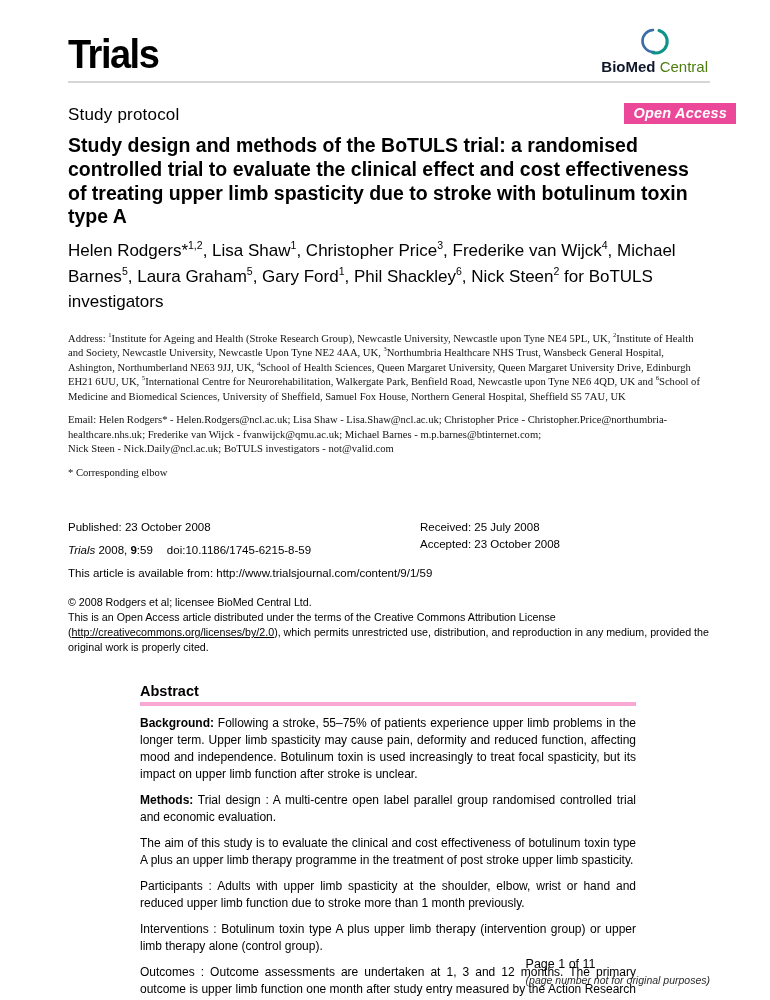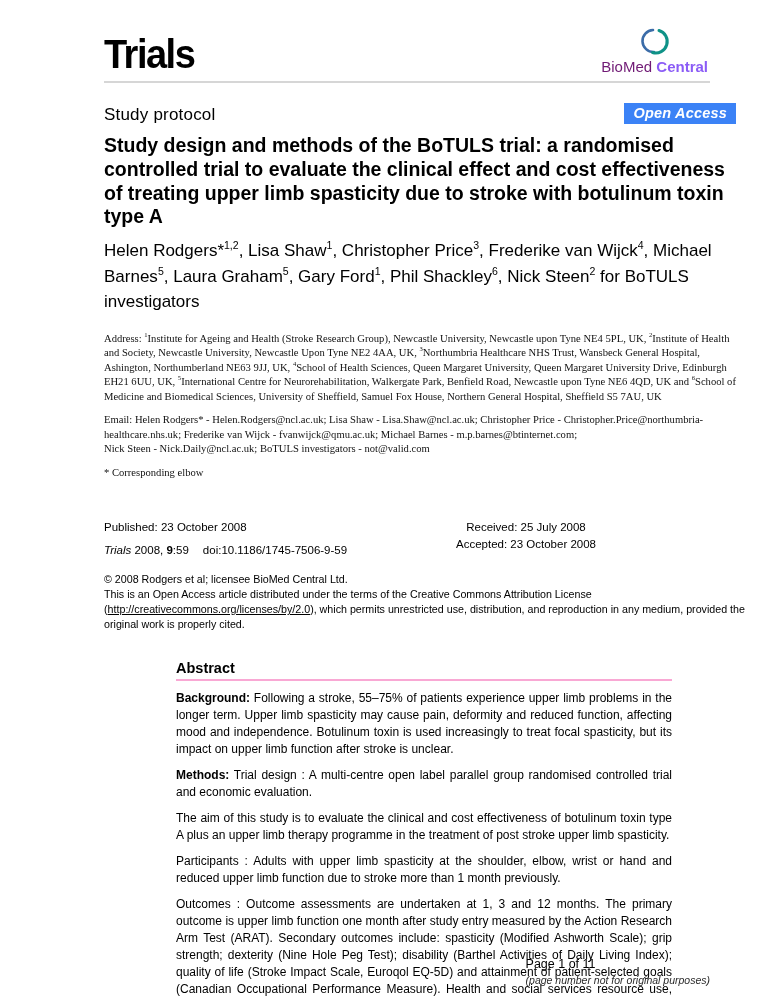--- a/index.html
+++ b/index.html
@@ -1,73 +1,73 @@
 <!DOCTYPE html>
 <html><head>
 <meta charset="utf-8">
 <style>
   * { margin:0; padding:0; box-sizing:border-box; }
   html,body { background:#ffffff; }
   body {
     width:770px; height:1000px; position:relative; overflow:hidden;
     font-family:"Liberation Sans", sans-serif; color:#000;
   }
-  .page { padding:0 60px 0 68px; position:relative; height:100%;margin-left:36px; }
+  .page { padding:0 60px 0 68px; position:relative; height:100%; }
 
   
   .hdr { display:flex; justify-content:space-between; align-items:flex-end; padding-top:26px; }
   .journal-logo {
     font-size:38px; font-weight:700; letter-spacing:-1.5px; line-height:1;
     transform:scaleY(1.05); transform-origin:left bottom;
   }
   .bmc { text-align:center; line-height:1; padding-right:2px; }
   .bmc-arcs { display:block; margin:0 auto 1px; }
   .bmc-text { font-size:15px; white-space:nowrap; }
-  .bmc-biomed { font-weight:400; color:#701a75; }
-  .bmc-central { color:#8b5cf6; font-weight:700; }
+  .bmc-biomed { font-weight:700; color:#0f172a; }
+  .bmc-central { color:#4d7c0f; font-weight:400; }
   .hdr-rule { border:0; border-top:2px solid #d6d6d6; margin-top:7px; }
 
   
   .metarow { position:relative; margin-top:22px; height:24px; }
   .article-type { font-size:17px; letter-spacing:0.2px; }
   .open-access {
     position:absolute; right:-26px; top:-2px;
-    background:#3b82f6; color:#fff; font-weight:700; font-style:italic;
+    background:#ec4899; color:#fff; font-weight:700; font-style:italic;
     font-size:14.5px; padding:2px 9px 3px; letter-spacing:0.2px;
   }
 
   
   .title { margin-top:5px; font-size:19.5px; font-weight:700; line-height:1.22; width:642px; }
   .authors { margin-top:9px; font-family:Liberation Sans, sans-serif; font-size:17px; line-height:1.5; width:640px; }
   sup { font-size:62%; vertical-align:super; line-height:0; }
 
   
   .address, .email, .corresponding {
     font-family:"Liberation Serif", serif; font-size:10.6px; line-height:1.37; width:642px; color:#111;
   }
   .address { margin-top:17px; }
   .email { margin-top:9px; }
   .corresponding { margin-top:9px; }
 
   
   .pubmeta { position:relative; margin-top:40px; font-size:11.5px; line-height:1.3; }
   .pub-left > div { margin-bottom:8px; }
-  .pub-right { position:absolute; left:352px; top:0;text-align:center; }
+  .pub-right { position:absolute; left:352px; top:0; }
   .pub-right > div { margin-bottom:2px; }
   .cit-journal { font-style:italic; }
   .cit-vol { font-weight:700; }
   .cit-doi { margin-left:14px; }
 
   
   .copyright { margin-top:14px; font-size:10.7px; line-height:1.4; width:648px; }
   .cc-link { text-decoration:underline; }
 
   
   .abstract { margin:28px 0 0 72px; width:496px; }
-  .abstract h2 { font-size:14.5px; font-weight:700; padding-bottom:3px; border-bottom:2px solid #f9a8d4; }
+  .abstract h2 { font-size:14.5px; font-weight:700; padding-bottom:3px; border-bottom:4px solid #f9a8d4; }
   .abstract p { font-size:12px; line-height:1.42; text-align:justify; margin-top:9px; }
   .abstract p b { font-weight:700; }
 
   
   .footer { position:absolute; right:60px; bottom:14px; text-align:left; }
   .page-num { font-size:12.5px; }
   .page-note { font-size:10.5px; font-style:italic; color:#2b2b2b; margin-top:3px; }
 </style>
 </head>
 <body>
@@ -104,40 +104,42 @@
       <div>Email: Helen Rodgers* - Helen.Rodgers@ncl.ac.uk; Lisa Shaw - Lisa.Shaw@ncl.ac.uk; Christopher Price - Christopher.Price@northumbria-</div>
       <div>healthcare.nhs.uk; Frederike van Wijck - fvanwijck@qmu.ac.uk; Michael Barnes - m.p.barnes@btinternet.com;</div>
       <div>Nick Steen - Nick.Daily@ncl.ac.uk; BoTULS investigators - not@valid.com</div>
     </div>
 
   <div class="corresponding">* Corresponding elbow</div>
 
   <div class="pubmeta">
     <div class="pub-left">
       <div>Published: 23 October 2008</div>
-      <div><span class="cit-journal">Trials</span><span> 2008, </span><span class="cit-vol">9</span><span>:59</span><span class="cit-doi">doi:10.1186/1745-7506-9-59</span></div>
+      <div><span class="cit-journal">Trials</span><span> 2008, </span><span class="cit-vol">9</span><span>:59</span><span class="cit-doi">doi:10.1186/1745-6215-8-59</span></div>
+      <div>This article is available from: http://www.trialsjournal.com/content/9/1/59</div>
     </div>
     <div class="pub-right">
       <div>Received: 25 July 2008</div>
       <div>Accepted: 23 October 2008</div>
     </div>
   </div>
 
   <div class="copyright">
     <div>© 2008 Rodgers et al; licensee BioMed Central Ltd.</div>
     <div>This is an Open Access article distributed under the terms of the Creative Commons Attribution License (<span class="cc-link">http://creativecommons.org/licenses/by/2.0</span>), which permits unrestricted use, distribution, and reproduction in any medium, provided the original work is properly cited.</div>
   </div>
 
   <div class="abstract">
     <h2>Abstract</h2>
     <div>
         <p><b>Background:</b> Following a stroke, 55–75% of patients experience upper limb problems in the longer term. Upper limb spasticity may cause pain, deformity and reduced function, affecting mood and independence. Botulinum toxin is used increasingly to treat focal spasticity, but its impact on upper limb function after stroke is unclear.</p>
         <p><b>Methods:</b> Trial design : A multi-centre open label parallel group randomised controlled trial and economic evaluation.</p>
         <p>The aim of this study is to evaluate the clinical and cost effectiveness of botulinum toxin type A plus an upper limb therapy programme in the treatment of post stroke upper limb spasticity.</p>
         <p>Participants : Adults with upper limb spasticity at the shoulder, elbow, wrist or hand and reduced upper limb function due to stroke more than 1 month previously.</p>
+        <p>Interventions : Botulinum toxin type A plus upper limb therapy (intervention group) or upper limb therapy alone (control group).</p>
         <p>Outcomes : Outcome assessments are undertaken at 1, 3 and 12 months. The primary outcome is upper limb function one month after study entry measured by the Action Research Arm Test (ARAT). Secondary outcomes include: spasticity (Modified Ashworth Scale); grip strength; dexterity (Nine Hole Peg Test); disability (Barthel Activities of Daily Living Index); quality of life (Stroke Impact Scale, Euroqol EQ-5D) and attainment of patient-selected goals (Canadian Occupational Performance Measure). Health and social services resource use, adverse events, use</p>
       </div>
   </div>
 
   <div class="footer">
     <div class="page-num">Page 1 of 11</div>
     <div class="page-note">(page number not for original purposes)</div>
   </div>
 
 </div>

